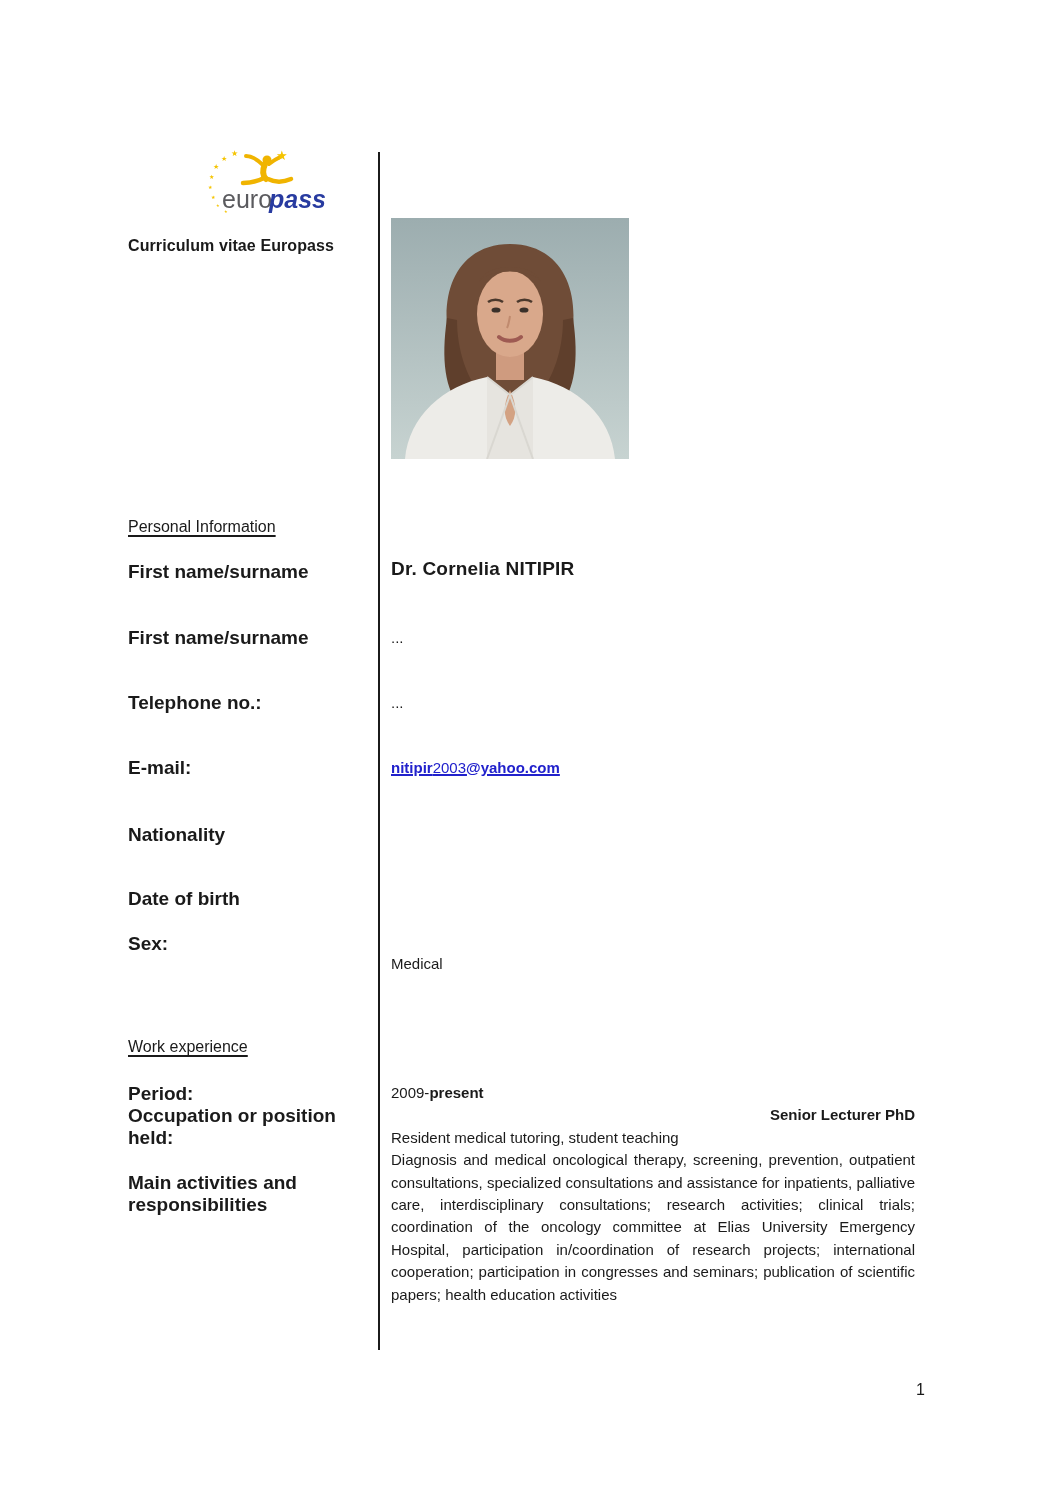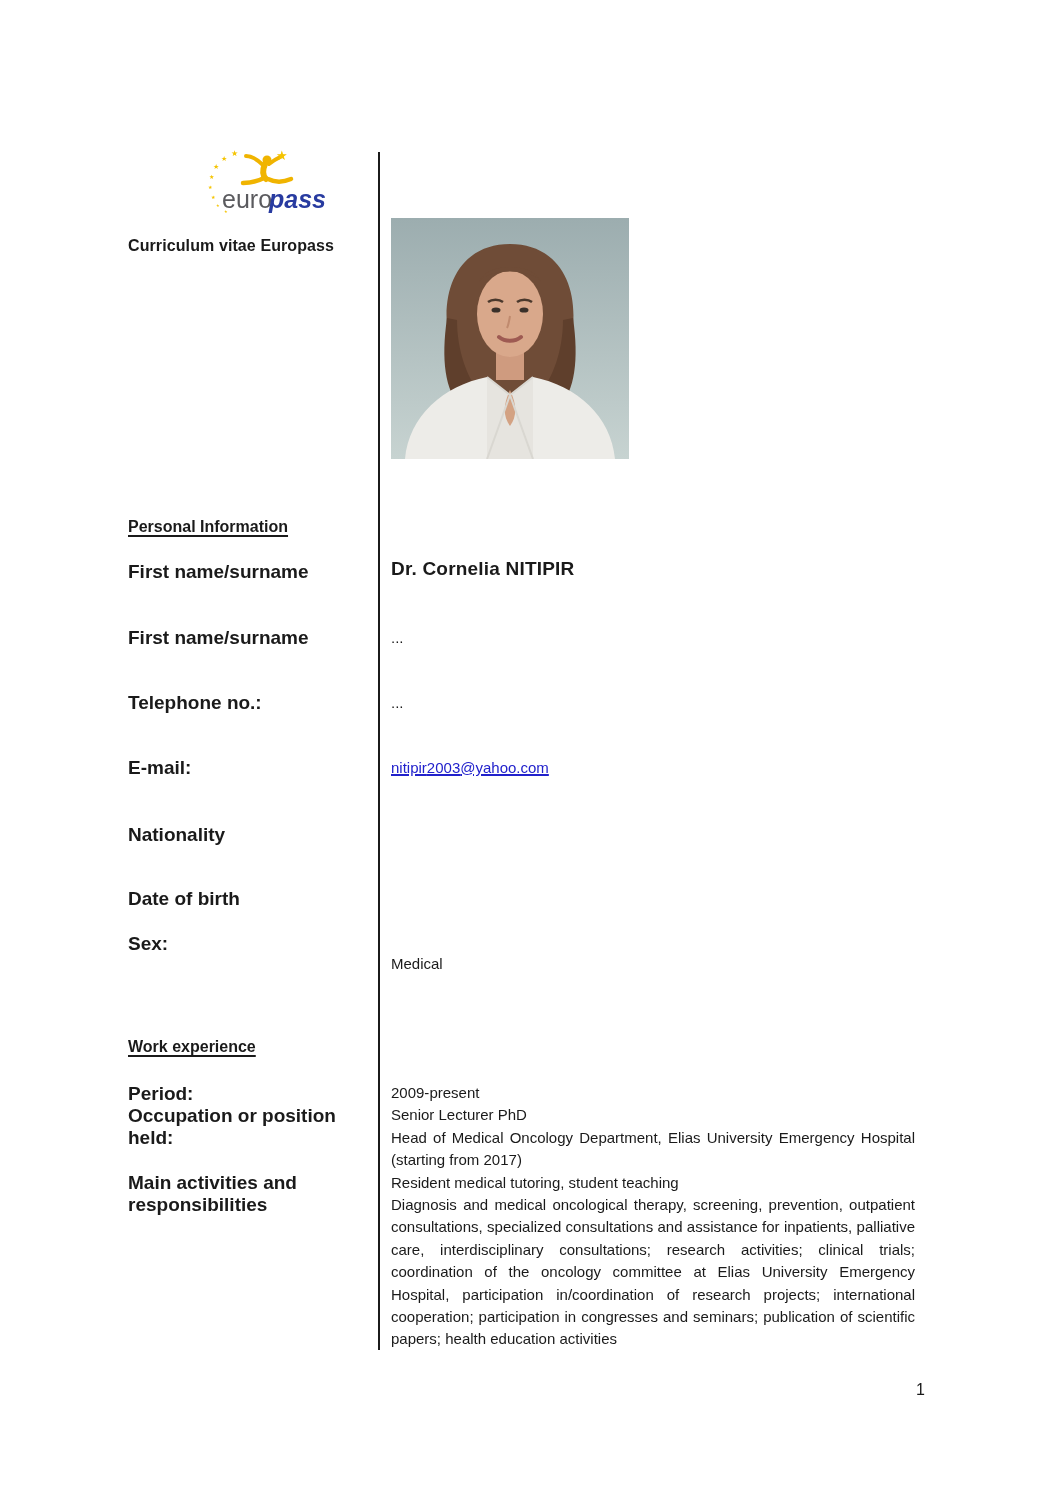--- a/index.html
+++ b/index.html
@@ -21,25 +21,25 @@
   
   .vline { left: 378px; top: 152px; width: 2px; height: 1198px; background: #1b1b1b; }
 
   
   .photo { left: 391px; top: 218px; width: 238px; height: 241px; border-bottom: 3px solid #5d6a6b; }
 
   
   .label { position: absolute; left: 128px; width: 245px; font-size: 19px; line-height: 22px; font-weight: bold; }
   .value { position: absolute; left: 391px; width: 520px; font-size: 15px; line-height: 22px; }
   .heading {
-    position: absolute; left: 128px; font-size: 16px; font-weight: bold;
+    position: absolute; left: 128px; font-size: 16px; font-weight: normal;
     text-decoration: underline; text-decoration-thickness: 1.5px; text-underline-offset: 3px;
   }
   .name-value { font-size: 19px; font-weight: bold; letter-spacing: 0.2px; }
-  .bold { font-weight: normal; }
+  .bold { font-weight: bold; text-align: right; }
   a.email {
     color: #2121cc; text-decoration: underline; text-decoration-thickness: 1.5px;
     cursor: pointer;
   }
 
   
   .work-flow { left: 391px; top: 1082px; width: 524px; font-size: 15px; line-height: 22.4px; }
   .work-flow .just { text-align: justify; }
   .pagenum { left: 916px; top: 1381px; font-size: 16px; }
 </style>
@@ -138,20 +138,19 @@
 
   <div class="heading" style="top:1038px">Work experience</div>
 
   <div class="label" style="top:1083px">Period:</div>
   <div class="label" style="top:1105px">Occupation or position held:</div>
   <div class="label" style="top:1172px; width:200px;">Main activities and responsibilities</div>
 
   <div class="abs work-flow">
     <div><span>2009-</span><span class="bold">present</span></div>
     <div class="bold">Senior Lecturer PhD</div>
-    <div class="just">Head of Medical Oncology Department, Elias University Emergency Hospital (starting from 2017)</div>
     <div>Resident medical tutoring, student teaching</div>
     <div class="just">Diagnosis and medical oncological therapy, screening, prevention, outpatient consultations, specialized consultations and assistance for inpatients, palliative care, interdisciplinary consultations; research activities; clinical trials; coordination of the oncology committee at Elias University Emergency Hospital, participation in/coordination of research projects; international cooperation; participation in congresses and seminars; publication of scientific papers; health education activities</div>
   </div>
 
   <div class="abs pagenum">1</div>
 
 </div>
 
 </body></html>

